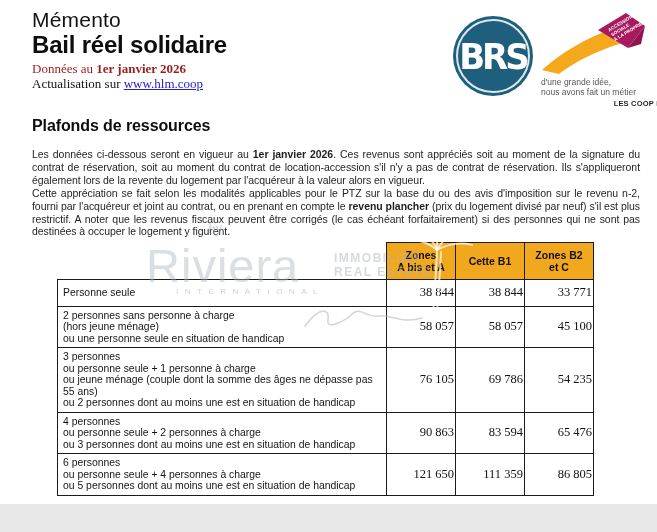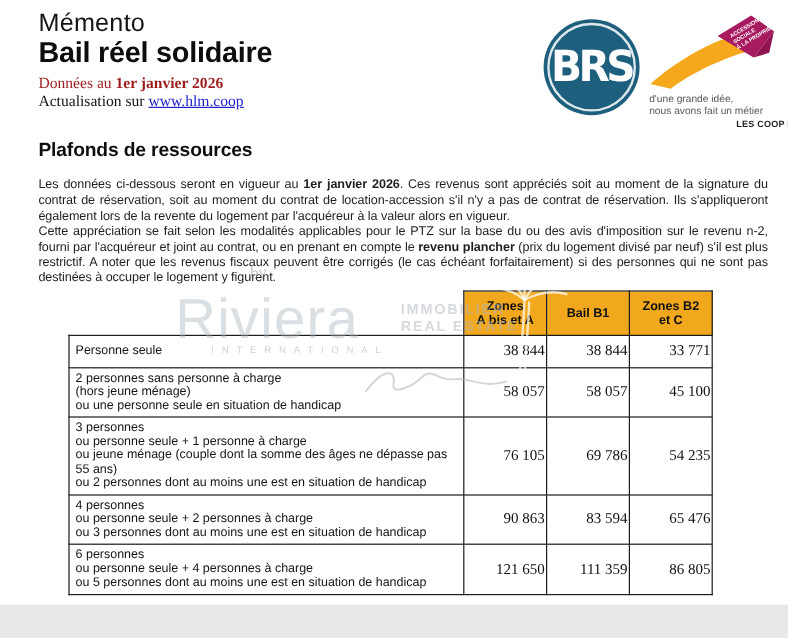--- a/index.html
+++ b/index.html
@@ -100,21 +100,21 @@
         <col class="c-zone">
       </colgroup>
     <thead>
       <tr>
         <td class="corner"></td>
         <th class="zone">
             <span>Zones</span>
             <span>A bis et A</span>
           </th>
         <th class="zone">
-            <span>Bail B1</span>
+            <span>Cette B1</span>
           </th>
         <th class="zone">
             <span>Zones B2</span>
             <span>et C</span>
           </th>
       </tr>
     </thead>
     <tbody>
       <tr class="pad">
         <td class="label">

